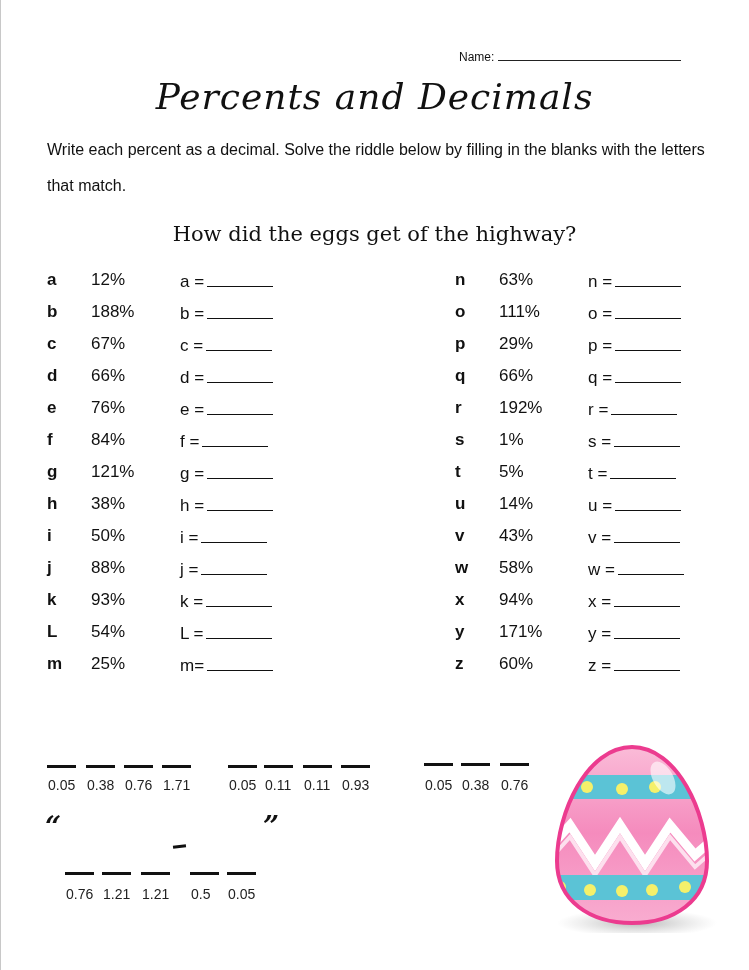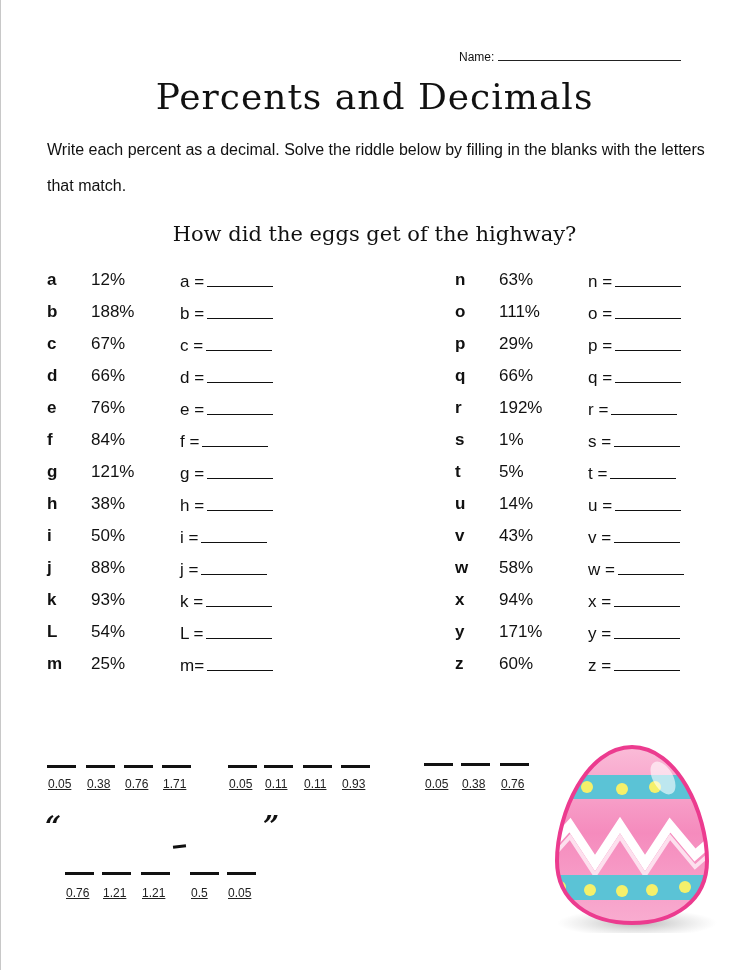--- a/index.html
+++ b/index.html
@@ -6,38 +6,38 @@
   body {
     width: 749px; height: 970px; background: #ffffff; position: relative; overflow: hidden;
     font-family: "Liberation Sans", sans-serif; color: #111;
   }
   .left-border { position: absolute; left: 0; top: 0; width: 1px; height: 970px; background: #c8c8c8; }
   .name-line { position: absolute; left: 459px; top: 49px; font-size: 12px; }
   .name-label { letter-spacing: 0; }
   .name-blank { display: inline-block; width: 183px; border-bottom: 1px solid #222; margin-left: 4px; height: 11px; vertical-align: baseline; }
   .title {
     position: absolute; left: 0; width: 749px; top: 76px; text-align: center;
-    font-family: "DejaVu Serif", serif; font-size: 36px; letter-spacing: 1px; color: #111;
+    font-family: "DejaVu Serif", serif; font-size: 36px; font-style: italic; letter-spacing: 1px; color: #111;
   }
   .instructions {
     position: absolute; left: 47px; top: 132px; width: 660px;
     font-size: 16px; line-height: 36px; color: #111;
   }
   .riddle {
     position: absolute; left: 0; width: 749px; top: 222px; text-align: center;
     font-family: "DejaVu Serif", serif; font-size: 21px; color: #111;
   }
   .row { position: absolute; height: 24px; font-size: 17px; line-height: 24px; }
   .row .letter { position: absolute; left: 0; font-weight: bold; }
   .row .pct { position: absolute; left: 44px; }
   .row .eq { position: absolute; left: 133px; white-space: nowrap; }
   .row .blank { display: inline-block; width: 66px; border-bottom: 1.5px solid #111; height: 18px; vertical-align: baseline; margin-left: 3px; }
   .ans { position: absolute; }
   .ans .dash { position: absolute; width: 29px; height: 3px; background: #111; }
-  .ans .num { position: absolute; font-size: 12px; color: #222; text-decoration: underline; }
+  .ans .num { position: absolute; font-size: 14px; color: #222; }
   .quote { position: absolute; font-family: "DejaVu Serif", serif; font-style: italic; font-weight: bold; font-size: 28px; color: #111; }
   .hyphen { position: absolute; left: 173px; top: 845px; width: 13px; height: 3px; background: #111; transform: rotate(-6deg); }
   .egg { position: absolute; left: 545px; top: 733px; width: 175px; height: 200px; }
 </style>
 </head>
 <body>
 
 <div class="left-border"></div>
 
 <div class="name-line">

